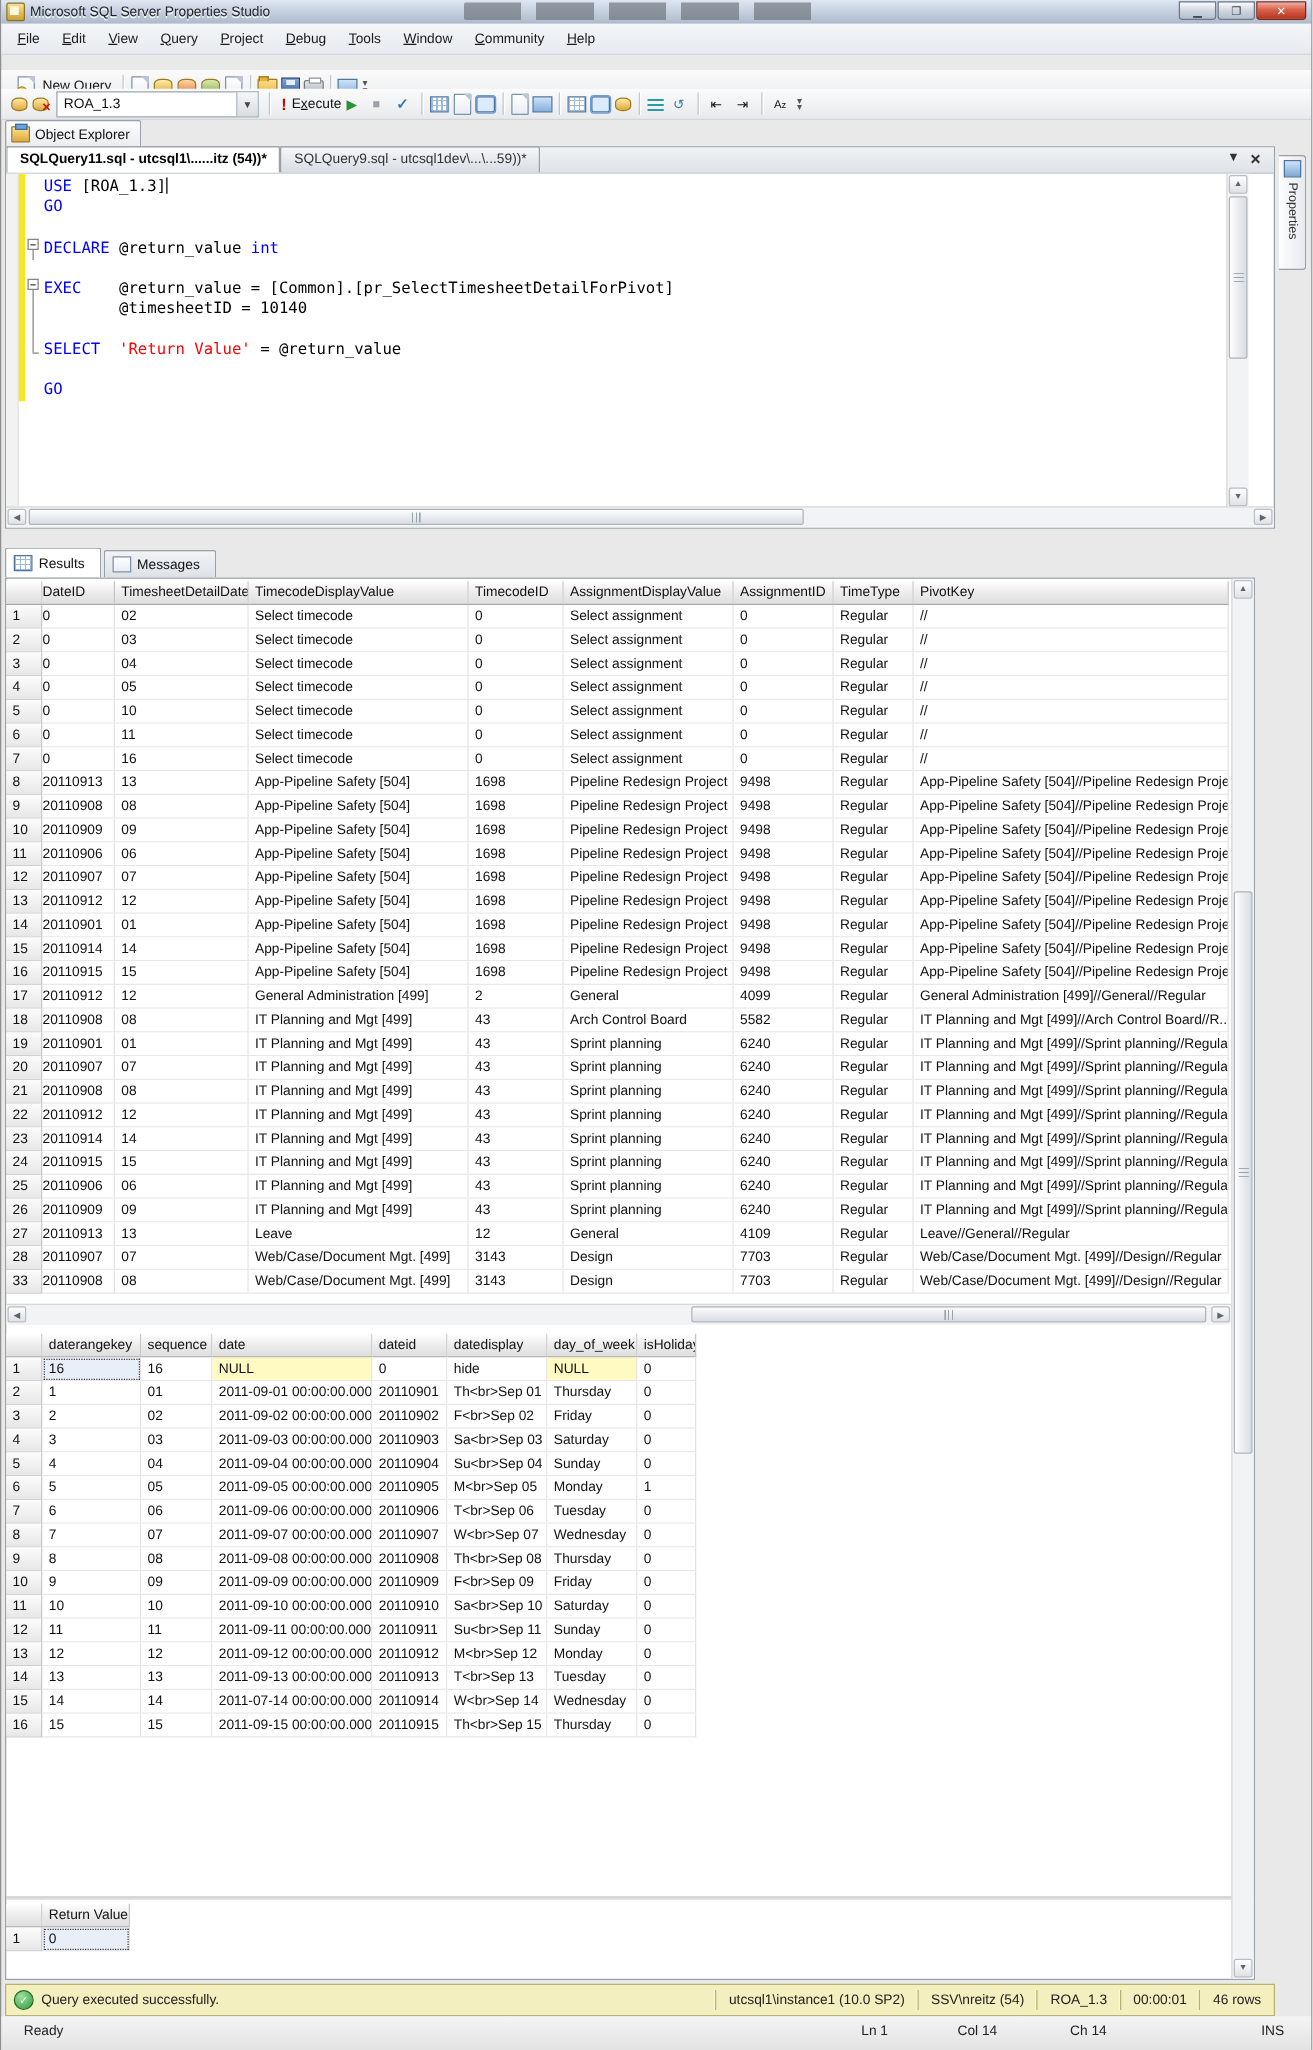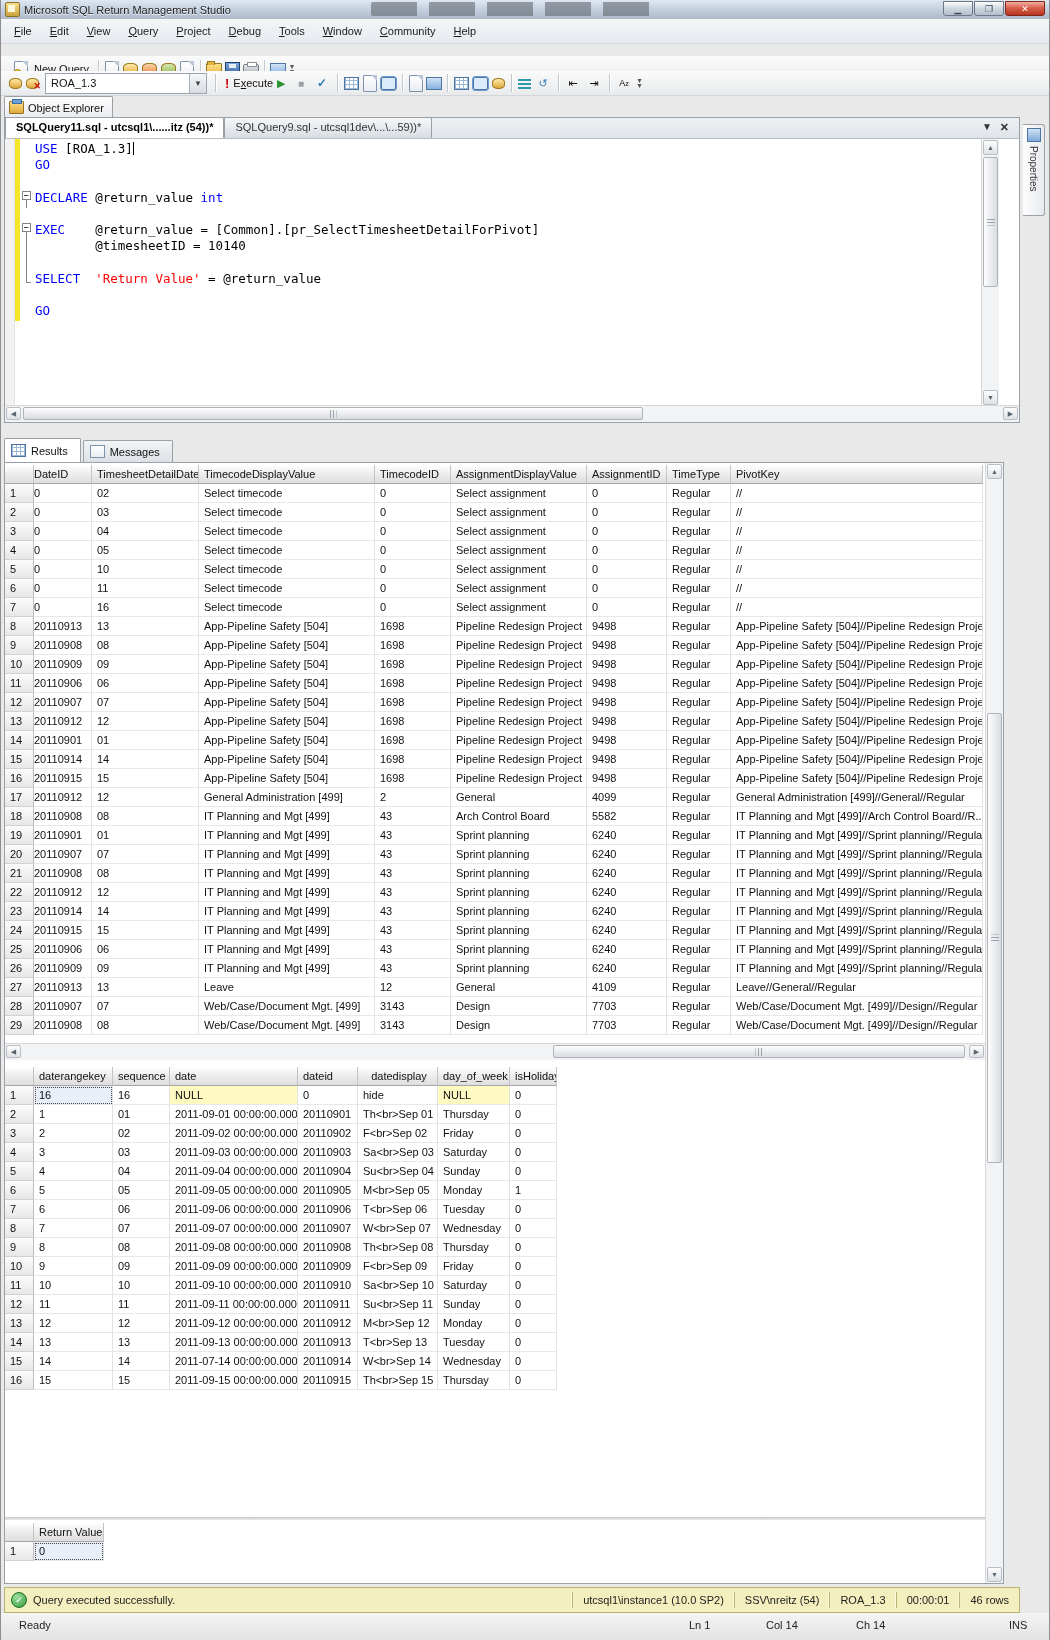--- a/index.html
+++ b/index.html
@@ -132,21 +132,21 @@
      color:#222;font-size:11px;}
   .bbar span{position:absolute;top:6px;}
 </style>
 </head>
 <body>
 
 <div class="app">
 
   <div class="titlebar">
     <span class="app-icon"></span>
-    <span class="title-text">Microsoft SQL Return Management Studio</span>
+    <span class="title-text">Microsoft SQL Server Properties Studio</span>
     <div class="ghost"></div>
     <div class="win-btns">
       <span class="wb">▁</span>
       <span class="wb">❐</span>
       <span class="wb close">✕</span>
     </div>
   </div>
 
   <div class="menubar" id="menubar">
       <div class="menu-item"><u>F</u>ile</div>
@@ -597,21 +597,21 @@
           <div class="g-cell" style="width: 58px;"><span class="clipw">20110907</span></div>
           <div class="g-cell" style="width: 107px;">07</div>
           <div class="g-cell" style="width: 176px;">Web/Case/Document Mgt. [499]</div>
           <div class="g-cell" style="width: 76px;">3143</div>
           <div class="g-cell" style="width: 136px;">Design</div>
           <div class="g-cell" style="width: 80px;">7703</div>
           <div class="g-cell" style="width: 64px;">Regular</div>
           <div class="g-cell" style="width: 252px;">Web/Case/Document Mgt. [499]//Design//Regular</div>
         </div>
         <div class="g-row">
-          <div class="g-cell g-num" style="width: 29px;">29</div>
+          <div class="g-cell g-num" style="width: 29px;">33</div>
           <div class="g-cell" style="width: 58px;"><span class="clipw">20110908</span></div>
           <div class="g-cell" style="width: 107px;">08</div>
           <div class="g-cell" style="width: 176px;">Web/Case/Document Mgt. [499]</div>
           <div class="g-cell" style="width: 76px;">3143</div>
           <div class="g-cell" style="width: 136px;">Design</div>
           <div class="g-cell" style="width: 80px;">7703</div>
           <div class="g-cell" style="width: 64px;">Regular</div>
           <div class="g-cell" style="width: 252px;">Web/Case/Document Mgt. [499]//Design//Regular</div>
         </div>
       </div>
@@ -624,21 +624,21 @@
       <div class="sb-btn" style="right:1px;top:1px;width:15px;height:13px">▶</div>
     </div>
 
     <div id="grid2" class="grid" style="left:0;top:604px">
         <div class="g-row g-h">
           <div class="g-cell g-num" style="width: 29px;"></div>
           <div class="g-cell" style="width: 79px;">daterangekey</div>
           <div class="g-cell" style="width: 57px;">sequence</div>
           <div class="g-cell" style="width: 128px;">date</div>
           <div class="g-cell" style="width: 60px;">dateid</div>
-          <div class="g-cell" style="width: 80px; text-align: center;">datedisplay</div>
+          <div class="g-cell" style="width: 80px;">datedisplay</div>
           <div class="g-cell" style="width: 72px;">day_of_week</div>
           <div class="g-cell" style="width: 47px;">isHoliday</div>
         </div>
         <div class="g-row">
           <div class="g-cell g-num" style="width: 29px;">1</div>
           <div class="g-cell sel" style="width: 79px;">16</div>
           <div class="g-cell" style="width: 57px;">16</div>
           <div class="g-cell nullc" style="width: 128px;">NULL</div>
           <div class="g-cell" style="width: 60px;">0</div>
           <div class="g-cell" style="width: 80px;">hide</div>

